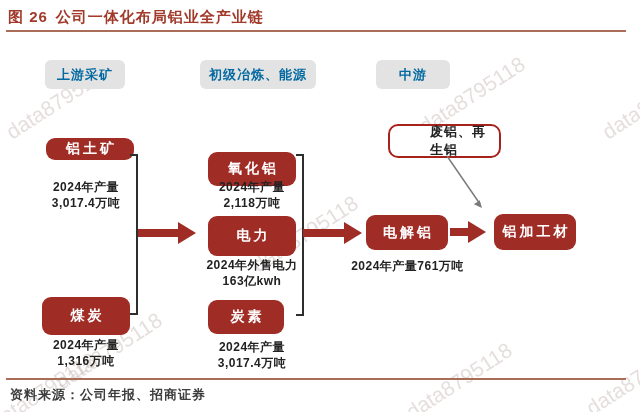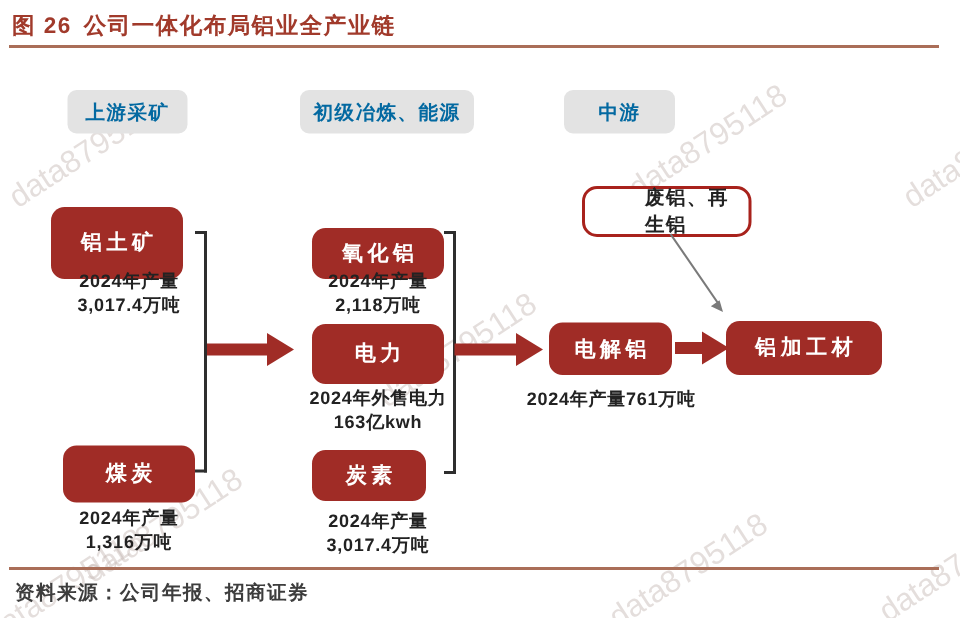--- a/index.html
+++ b/index.html
@@ -38,27 +38,27 @@
   .ch3 { left: 376px; width: 74px; }
   .ch4 { left: 494px; width: 74px; }
   
   .node {
     position: absolute;
     background: #a02c26; border-radius: 9px;
     display: flex; align-items: center; justify-content: center;
     color: #fff; font-size: 14px; font-weight: bold;
     letter-spacing: 3px; text-indent: 3px;
   }
-  .n-bauxite      { left: 34px;  top: 138px; width: 88px; height: 48px; }
+  .n-bauxite      { left: 46px;  top: 138px; width: 88px; height: 22px; }
   .n-coal         { left: 42px;  top: 297px; width: 88px; height: 38px; }
   .n-alumina      { left: 208px; top: 152px; width: 88px; height: 34px; }
   .n-power        { left: 208px; top: 216px; width: 88px; height: 40px; }
   .n-carbon       { left: 208px; top: 300px; width: 76px; height: 34px; font-family: Liberation Mono, monospace; }
   .n-electrolytic { left: 366px; top: 215px; width: 82px; height: 35px; }
-  .n-processing   { left: 484px; top: 214px; width: 104px; height: 36px; text-align: center; }
+  .n-processing   { left: 494px; top: 214px; width: 82px; height: 36px; text-align: center; }
   .node-outline {
     position: absolute; left: 388px; top: 124px; width: 113px; height: 34px;
     background: #fff; border: 2px solid #a8221c; border-radius: 10px;
     display: flex; align-items: center; justify-content: center;
     color: #222; font-size: 13px; font-weight: 600; letter-spacing: 1px; padding-left: 40px;
   }
   
   .caption {
     position: absolute; text-align: center;
     font-size: 12px; font-weight: 600; color: #222;

